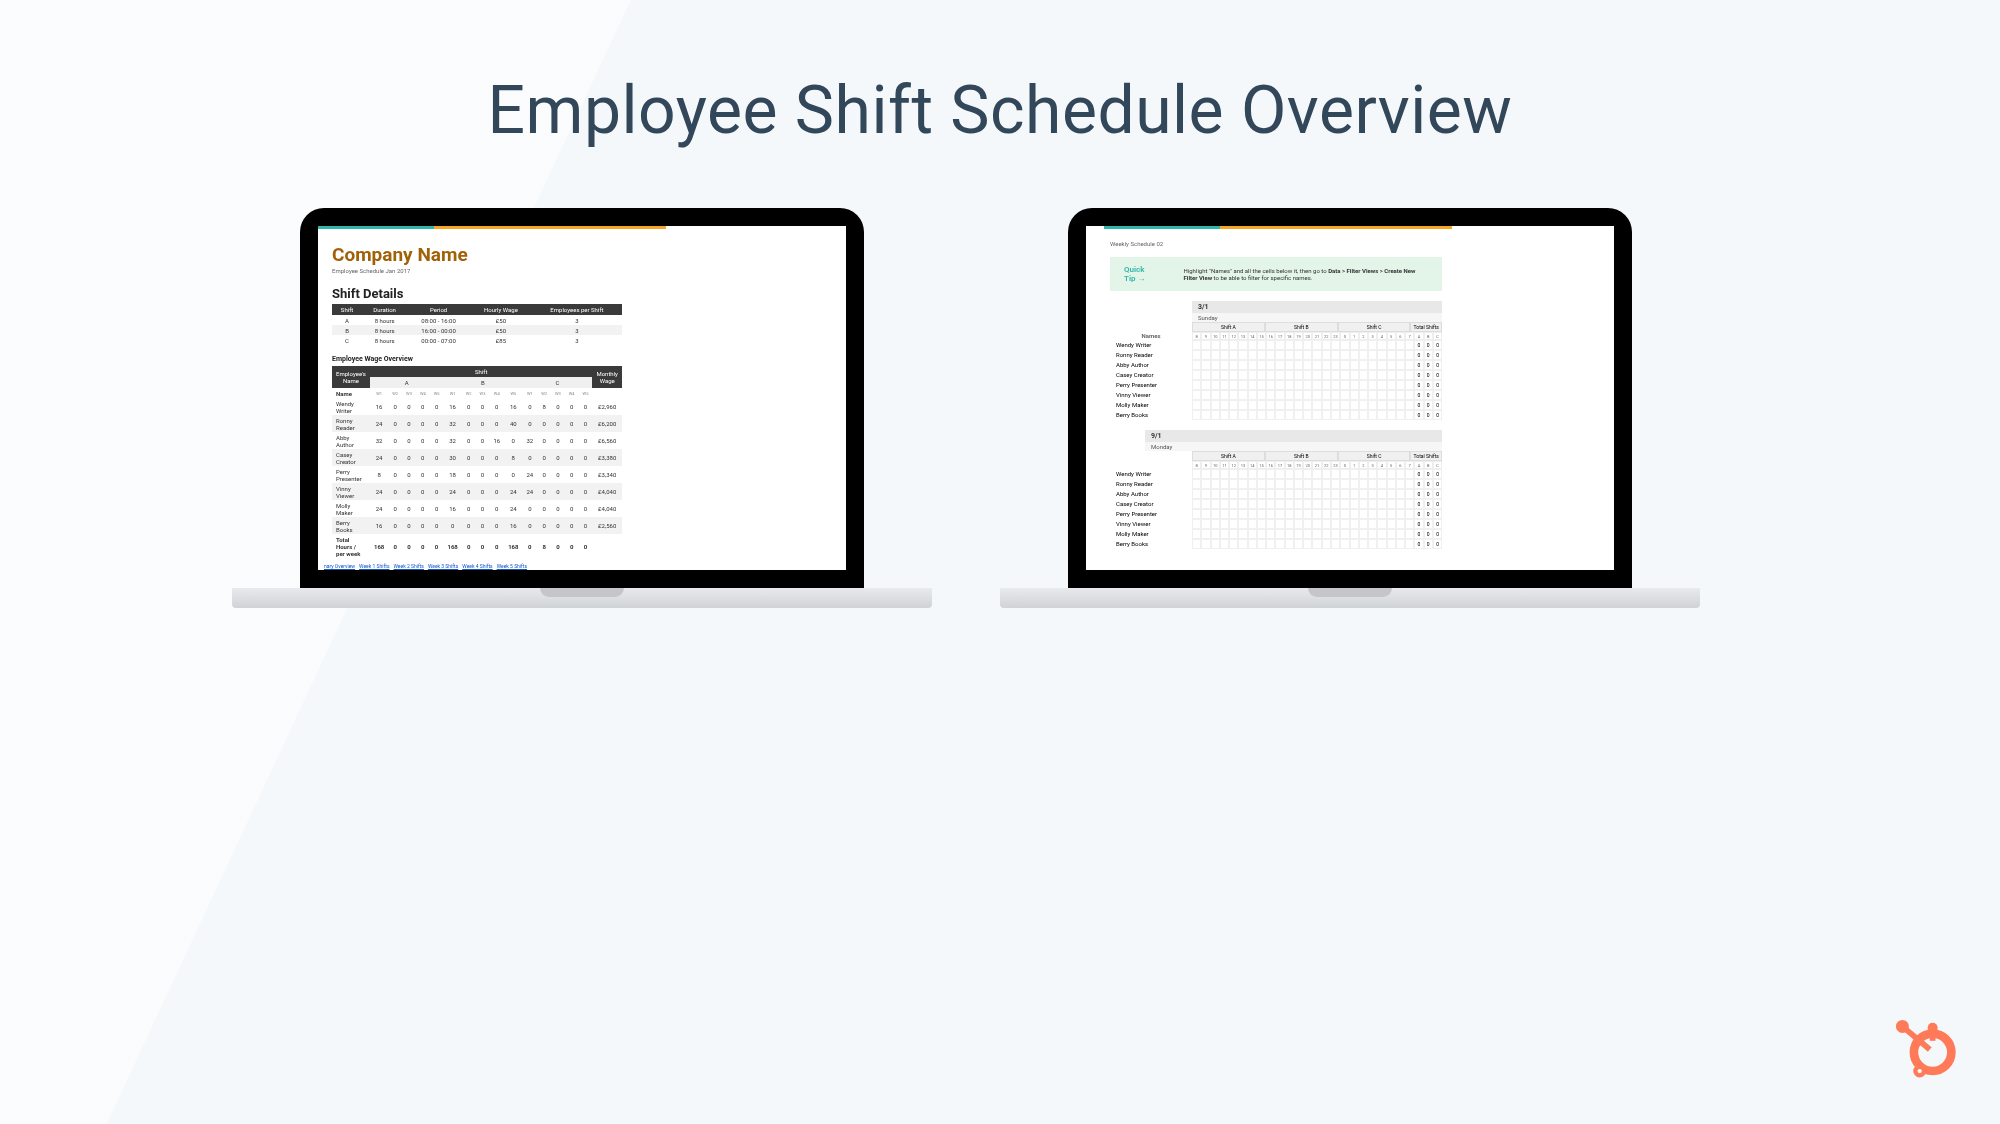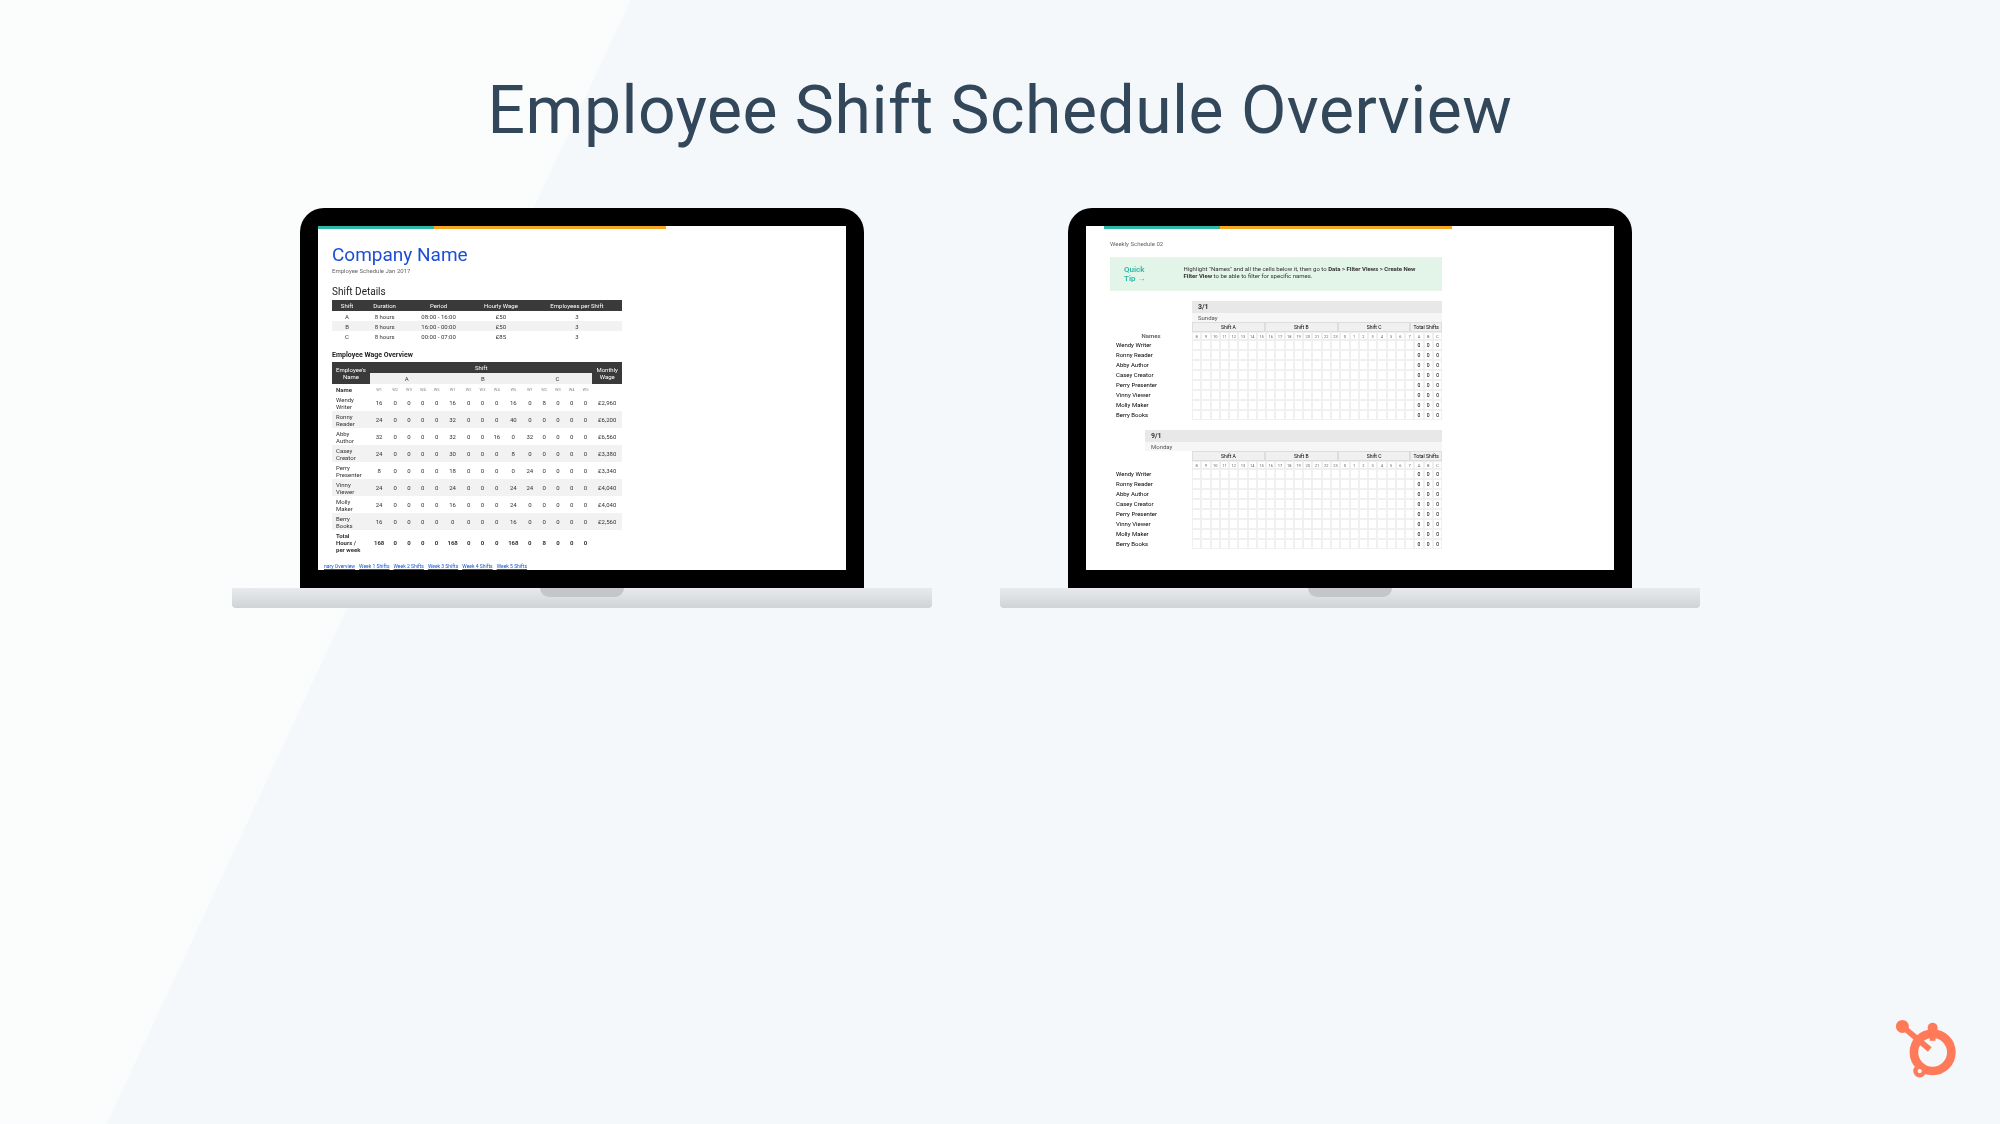--- a/index.html
+++ b/index.html
@@ -9,33 +9,33 @@
 .stage{position:absolute;top:208px;left:0;right:0;display:flex;justify-content:center;gap:136px}
 .laptop{position:relative}
 .screen{width:564px;height:380px;background:#000;border-radius:24px 24px 0 0;padding:18px;position:relative}
 .display{width:100%;height:100%;background:#fff;overflow:hidden;position:relative}
 .base{width:700px;height:20px;background:linear-gradient(#e8eaed,#d0d3d6);margin-left:-68px;border-radius:0 0 4px 4px;position:relative}
 .notch{position:absolute;top:0;left:50%;transform:translateX(-50%);width:84px;height:9px;background:#c4c6c9;border-radius:0 0 10px 10px}
 .accent{height:3px;display:flex}
 .accent .teal{background:#2fb7a6;flex:1}
 .accent .orange{background:#f5a623;flex:2}
 .pad{padding:10px 14px 0}
-.h1{font-size:19px;font-weight:400;color:#1d4ed8;margin-top:4px}
+.h1{font-size:19px;font-weight:700;color:#a16207;margin-top:4px}
 .sub{font-size:6px;color:#666;margin-top:1px}
-.sect{font-size:10px;font-weight:400;color:#222;margin-top:12px;margin-bottom:3px}
+.sect{font-size:13px;font-weight:700;color:#222;margin-top:12px;margin-bottom:3px}
 .sect2{font-size:7px;font-weight:700;color:#222;margin-top:10px;margin-bottom:3px}
 table{border-collapse:collapse;font-size:6px;width:290px}
 table.wide{width:290px}
 th{background:#3a3a3a;color:#fff;font-weight:400;padding:2px 4px;text-align:center;font-size:6px}
 td{padding:1.5px 4px;text-align:center;border:0;font-size:6px;color:#333}
 .alt{background:#f2f2f2}
 .lefta{text-align:left}
 .tabs{position:absolute;bottom:0;left:0;right:0;font-size:5px;color:#1155cc;padding:1px 6px;background:#fff;display:flex;gap:4px}
 .tabs span{text-decoration:underline}
-.tip{background:#e2f5e8;padding:8px 14px;margin-top:10px;font-size:6px;color:#333;display:flex;gap:30px;align-items:flex-start}
+.tip{background:#e2f5e8;padding:8px 14px;margin-top:10px;font-size:6px;color:#333;display:flex;gap:30px;align-items:center}
 .tip-lbl{color:#2fb7a6;font-weight:600;font-size:8px}
 .tip-text b{font-weight:700}
 .day-head{background:#e8e8e8;font-size:7px;padding:2px 6px;font-weight:700;color:#333}
 .day-sub{background:#f6f6f6;font-size:6px;padding:1px 6px;color:#555}
 .grid-block{margin-top:10px}
 .shift-hdr{display:flex;font-size:5px;text-align:center}
 .shift-hdr .spacer{width:82px}
 .shift-hdr .sc{flex:1;background:#f0f0f0;border:1px solid #ddd;padding:1px}
 .hours-row{display:flex;font-size:4px;text-align:center;color:#666}
 .hours-row .spacer{width:82px}

